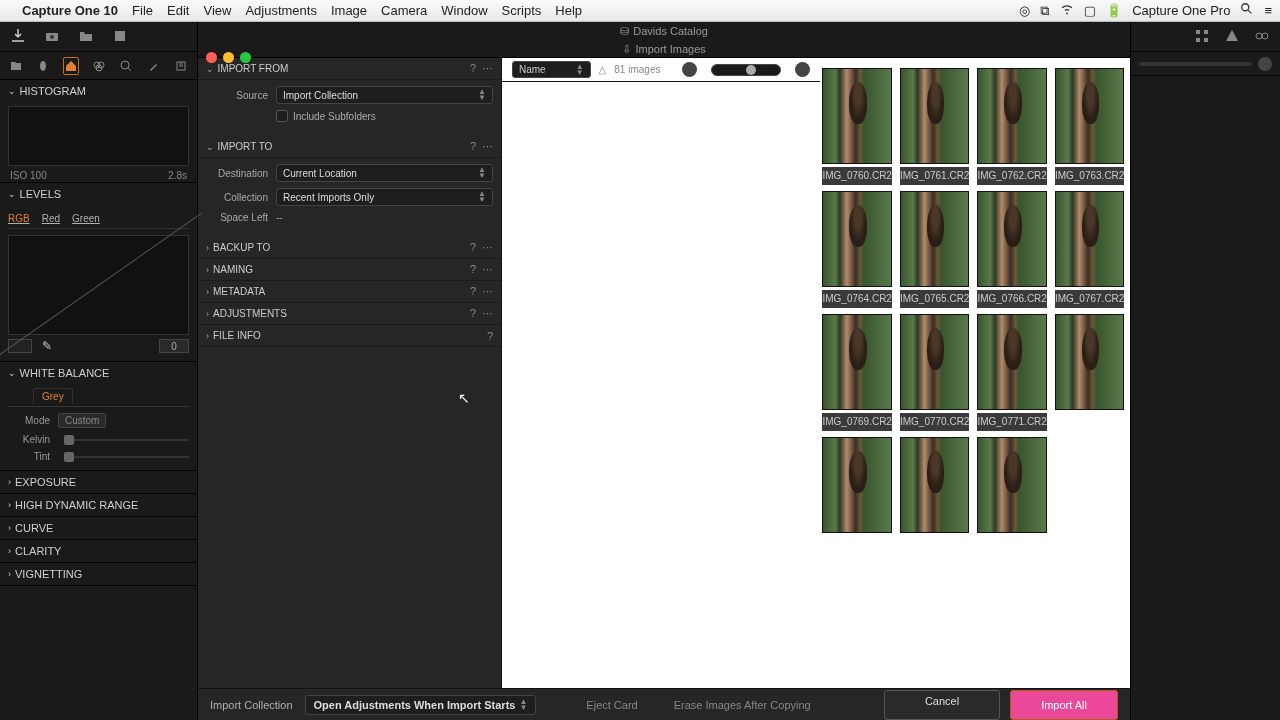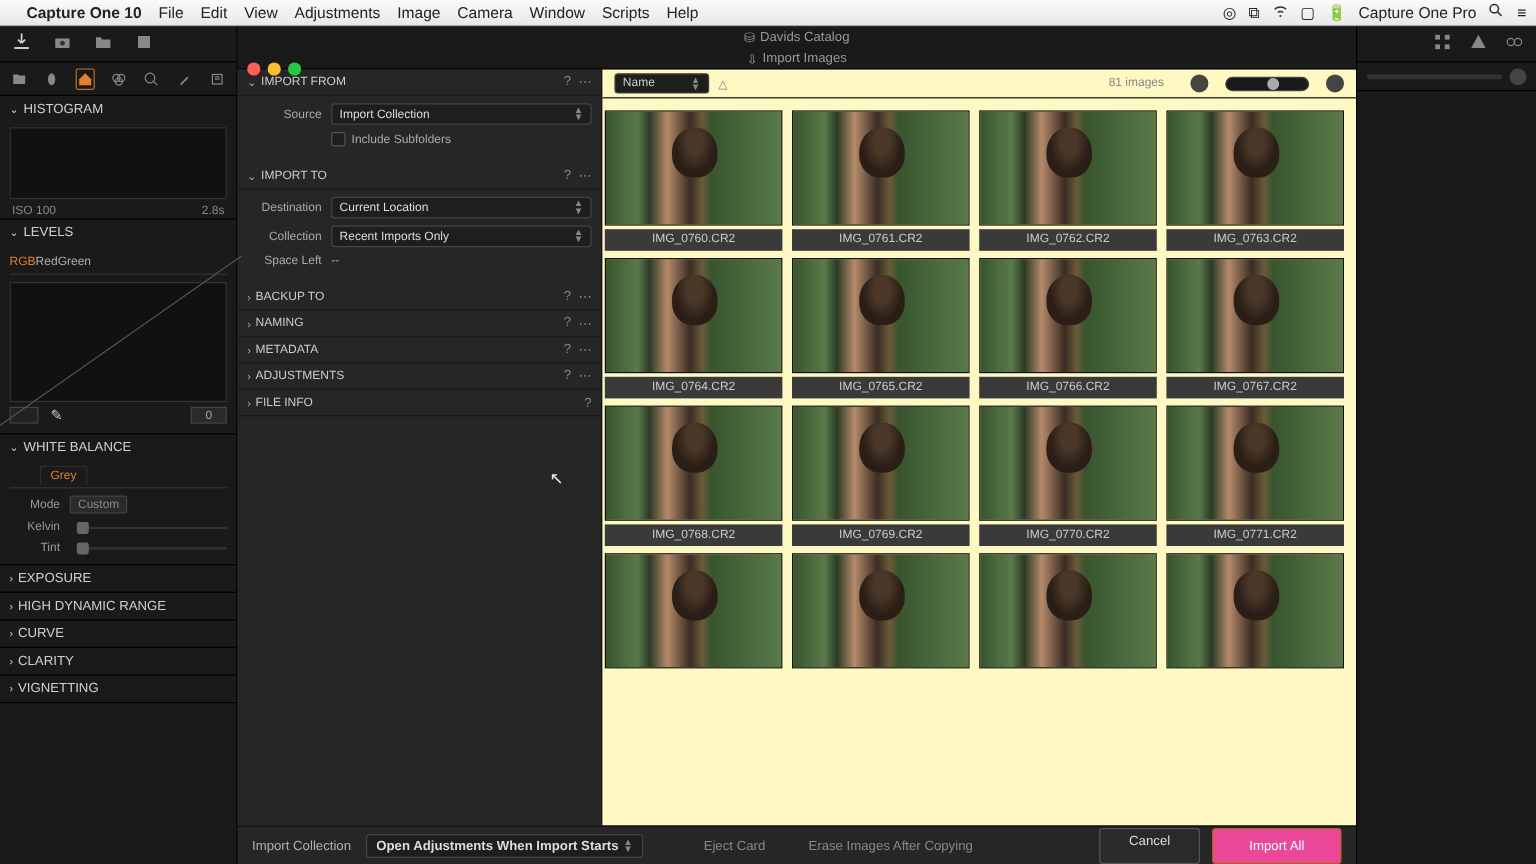--- a/index.html
+++ b/index.html
@@ -25,21 +25,21 @@
 .tab-row .tab.active svg { fill:#e08030; }
 
 .section { border-bottom:1px solid #000; }
 .sec-head { height:22px; display:flex; align-items:center; padding:0 8px; font-size:11px; color:#d0d0d0; }
 .sec-head .chev { margin-right:4px; font-size:9px; }
 .histo-body { height:80px; position:relative; padding:4px 8px; }
 .histo-canvas { height:60px; background:#111; border:1px solid #333; }
 .histo-info { display:flex; justify-content:space-between; font-size:10px; color:#888; padding:4px 2px 0; }
 
 .levels-body { padding:4px 8px 8px; }
-.levels-tabs { display:flex; font-size:10px; padding:4px 0; border-bottom:1px solid #333; }
+.levels-tabs { display:flex; gap:12px; font-size:10px; padding:4px 0; border-bottom:1px solid #333;text-decoration:underline; }
 .levels-tabs .on { color:#e08030; }
 .levels-curve { height:100px; background:#111; border:1px solid #333; margin:6px 0 4px; position:relative; }
 .levels-curve .diag { position:absolute; width:140%; height:1px; background:#555; top:50%; left:-20%; transform:rotate(-35deg); }
 .levels-foot { display:flex; align-items:center; gap:10px; }
 .levels-foot .sw { width:24px; height:14px; background:#222; border:1px solid #444; }
 .levels-foot .picker { font-size:12px; color:#ccc;}
 .levels-foot .num { width:30px; height:14px; background:#2a2a2a; border:1px solid #444; color:#aaa; font-size:10px; text-align:center; line-height:14px;}
 
 .wb-body { padding:4px 8px 8px; }
 .wb-tab { border-bottom:1px solid #333; padding:2px 0 4px; }
@@ -67,21 +67,21 @@
 .imp-sec-head .icons { margin-left:auto; display:flex; gap:6px; color:#888; font-size:11px;}
 .imp-sec-body { padding:6px 8px 8px; }
 .form-row { display:flex; align-items:center; margin-bottom:6px; font-size:10px; }
 .form-row .flbl { width:70px; text-align:right; padding-right:8px; color:#aaa; }
 .form-row .fsel { flex:1; background:#1e1e1e; border:1px solid #444; border-radius:3px; padding:2px 6px; color:#ddd; font-size:10px; display:flex; justify-content:space-between; align-items:center; height:18px;}
 .form-row .fsel .arr { font-size:8px; color:#888; line-height:6px;}
 .form-row .chk { width:12px; height:12px; background:#1e1e1e; border:1px solid #555; border-radius:2px; margin-right:5px; cursor:pointer;}
 .form-row .ftxt { color:#aaa; }
 
 
-.imp-right { flex:1; display:flex; flex-direction:column; min-width:0; background:#fef9c3;justify-content:space-between;}
+.imp-right { flex:1; display:flex; min-width:0; background:#ffffff;justify-content:space-between;}
 .imp-toolbar { height:24px; display:flex; align-items:center; padding:0 10px; gap:8px; border-bottom:1px solid #111;}
 .imp-toolbar .sel { background:#1e1e1e; border:1px solid #444; border-radius:3px; padding:2px 6px; font-size:10px; color:#ccc; display:flex; align-items:center; gap:30px; height:17px;}
 .imp-toolbar .sel .arr{font-size:8px;color:#888;line-height:6px;}
 .imp-toolbar .tri { font-size:10px; color:#888;}
 .imp-toolbar .count { margin-left:auto; color:#888; font-size:10px; margin-right:14px;}
 .imp-toolbar .slider { width:70px; height:12px; background:#1a1a1a; border:1px solid #444; border-radius:6px; position:relative; margin:0 6px;}
 .imp-toolbar .slider .k{position:absolute;left:34px;top:0;width:10px;height:10px;background:#aaa;border-radius:50%;}
 .imp-toolbar .av { width:15px;height:15px;border-radius:50%;background:#444;}
 
 .grid-scroll { flex:1; overflow:auto; padding:10px 10px 0 2px; }
@@ -92,21 +92,21 @@
 .thumb .name { height:18px; background:#3a3a3a; text-align:center; font-size:10px; color:#ccc; line-height:18px; margin-top:3px;}
 .grid-scroll::-webkit-scrollbar{width:10px;} .grid-scroll::-webkit-scrollbar-thumb{background:#555;border-radius:5px;}
 
 
 .imp-bottom { height:32px; background:#262626; border-top:1px solid #111; display:flex; align-items:center; padding:0 12px; gap:12px; font-size:11px;}
 .imp-bottom .sel2 { background:#1e1e1e; border:1px solid #444; border-radius:3px; padding:3px 8px; color:#ddd; display:flex; align-items:center; gap:4px;font-weight:600;}
 .imp-bottom .sel2 .arr{font-size:8px;color:#888;line-height:6px;}
 .imp-bottom .mid-opts { display:flex; gap:20px; color:#888; margin-left:30px;}
 .imp-bottom .mid-opts span{padding:3px 8px;border-radius:3px;}
 .imp-bottom .btns { margin-left:auto; display:flex; gap:10px;}
-.imp-bottom .btn { padding:4px 24px; border-radius:3px; font-size:11px; cursor:pointer;}
+.imp-bottom .btn { padding:4px 40px; border-radius:3px; font-size:11px; cursor:pointer;}
 .imp-bottom .btn.cancel { background:#2a2a2a; border:1px solid #555; color:#ddd;}
 .imp-bottom .btn.import { background:#ec4899; border:1px solid #b06010; color:#fff; padding:8px 30px;}
 
 
 .right-rail { width:150px; background:#1a1a1a; border-left:1px solid #000; }
 .right-rail .rr-tools { height:30px; display:flex; align-items:center; justify-content:flex-end; gap:14px; padding:0 10px; border-bottom:1px solid #000;}
 .right-rail .rr-tools svg{width:16px;height:16px;fill:#888;}
 .right-rail .rr-row { height:24px; border-bottom:1px solid #000; display:flex; align-items:center; padding:0 8px; gap:6px;}
 .right-rail .rr-row .bar { flex:1; height:4px; background:#333; border-radius:2px;}
 .right-rail .rr-row .av{width:14px;height:14px;border-radius:50%;background:#444;}
@@ -457,24 +457,20 @@
               <div class="thumb">
                 <div class="img"></div>
                 <div class="name">IMG_0766.CR2</div>
               </div>
               <div class="thumb">
                 <div class="img"></div>
                 <div class="name">IMG_0767.CR2</div>
               </div>
               <div class="thumb">
                 <div class="img"></div>
-                <div class="name">IMG_0768.CR2</div>
-              </div>
-              <div class="thumb">
-                <div class="img"></div>
                 <div class="name">IMG_0769.CR2</div>
               </div>
               <div class="thumb">
                 <div class="img"></div>
                 <div class="name">IMG_0770.CR2</div>
               </div>
               <div class="thumb">
                 <div class="img"></div>
                 <div class="name">IMG_0771.CR2</div>
               </div>

